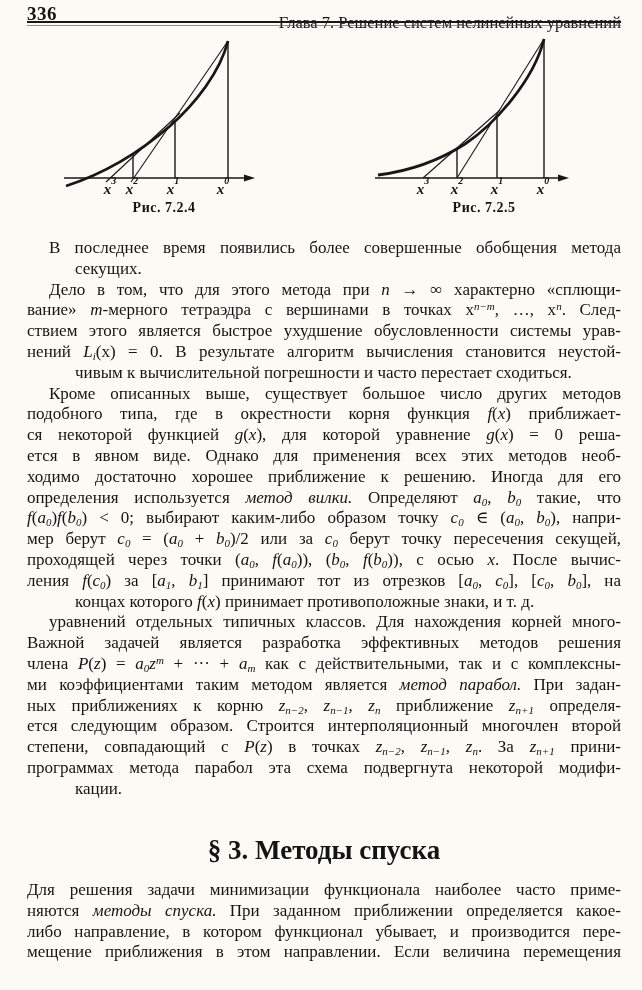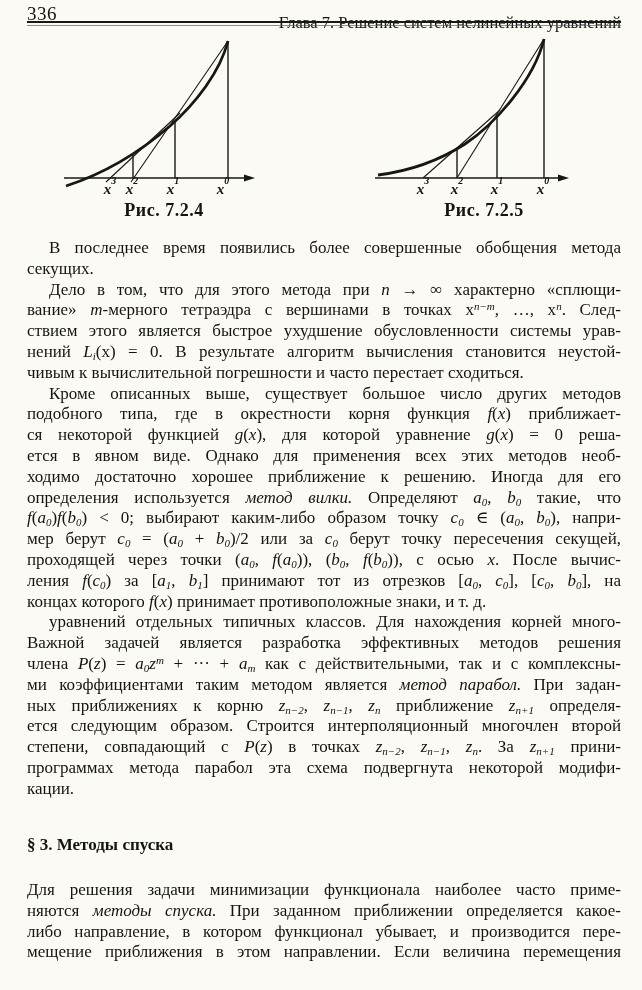--- a/index.html
+++ b/index.html
@@ -1,42 +1,42 @@
 <!DOCTYPE html>
 <html><head>
 <meta charset="utf-8">
 <style>
   html,body{margin:0;padding:0;background:#e8e8e6;}
   .page{position:relative;width:642px;height:990px;background:#fbfaf5;color:#141412;
         font-family:"Liberation Serif","DejaVu Serif",serif;overflow:hidden;margin:0 auto;}
   
-  .hdr-num{position:absolute;left:27px;top:3px;font-size:19px;font-weight:normal;letter-spacing:.5px;}
+  .hdr-num{position:absolute;left:27px;top:3px;font-size:19px;font-weight:bold;letter-spacing:.5px;}
   .hdr-title{position:absolute;right:21px;top:13px;font-size:16.5px;}
   .rule1{position:absolute;left:27px;right:21px;top:21px;height:2px;background:#181818;}
   .rule2{position:absolute;left:27px;right:21px;top:25px;height:1px;background:#555;opacity:.65;}
   
   .fig{position:absolute;width:200px;height:166px;}
   .fig svg{display:block;}
   .axlbl{position:absolute;font-size:15px;font-weight:bold;font-style:italic;
          transform:translateX(-50%);white-space:nowrap;}
   .axlbl sup{font-size:10px;font-style:italic;position:relative;top:-4px;line-height:0;}
   .caption{position:absolute;top:200px;width:120px;text-align:center;
-           font-size:18px;font-weight:bold;letter-spacing:.5px;}
+           font-size:14px;font-weight:bold;letter-spacing:.5px;}
   
   .textcol{position:absolute;left:27px;width:594px;}
   .line{font-size:17px;line-height:20.8px;height:20.8px;white-space:nowrap;
         text-align:justify;text-align-last:justify;}
-  .line.last{text-align-last:left;}
+  .line.last{text-align-last:left;margin-left:48px;}
   .para.indent .line:first-child{text-indent:22px;}
   .line i{font-style:italic;}
   .line sup,.line sub{font-size:11px;font-style:italic;line-height:0;vertical-align:baseline;position:relative;}
   .line sup{top:-5px;}
   .line sub{top:3px;}
-  .heading{position:absolute;left:27px;width:594px;top:835px;
-           font-size:17px;font-weight:bold;}
+  .heading{position:absolute;left:27px;width:594px;top:835px;text-align:center;
+           font-size:27px;font-weight:bold;}
 </style>
 </head>
 <body>
 
 <div class="page">
 
   <div class="hdr-num">336</div>
   <div class="hdr-title">Глава 7. Решение систем нелинейных уравнений</div>
   <div class="rule1"></div>
   <div class="rule2"></div>

